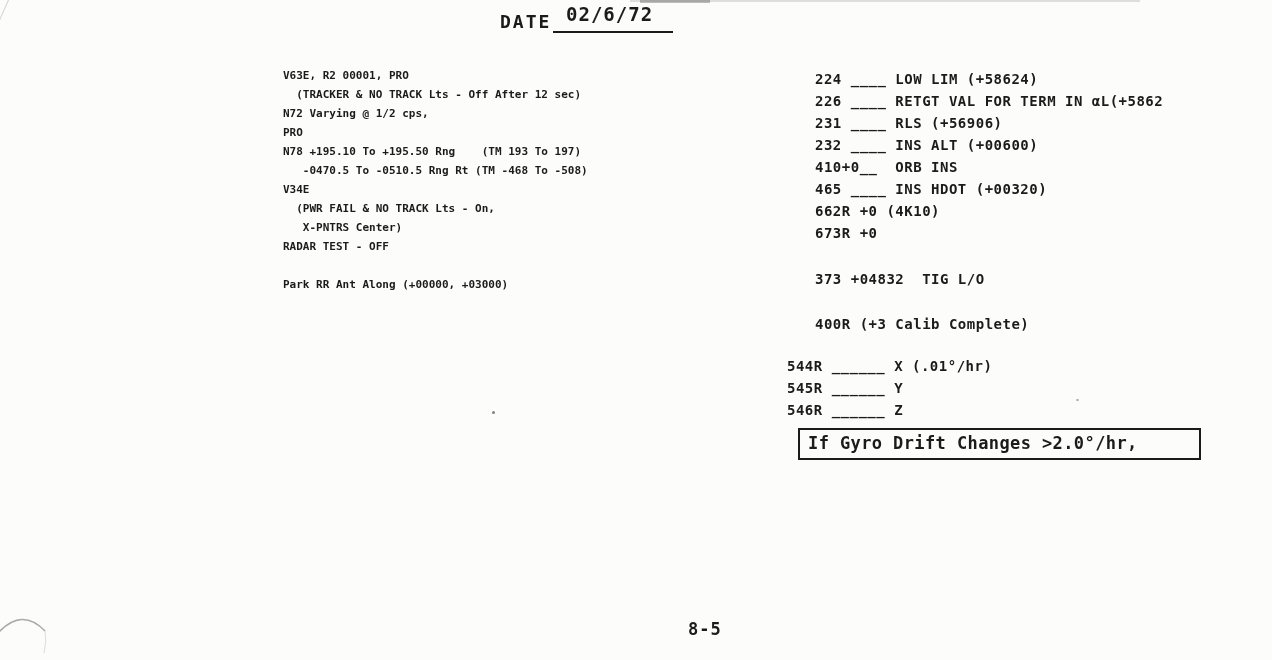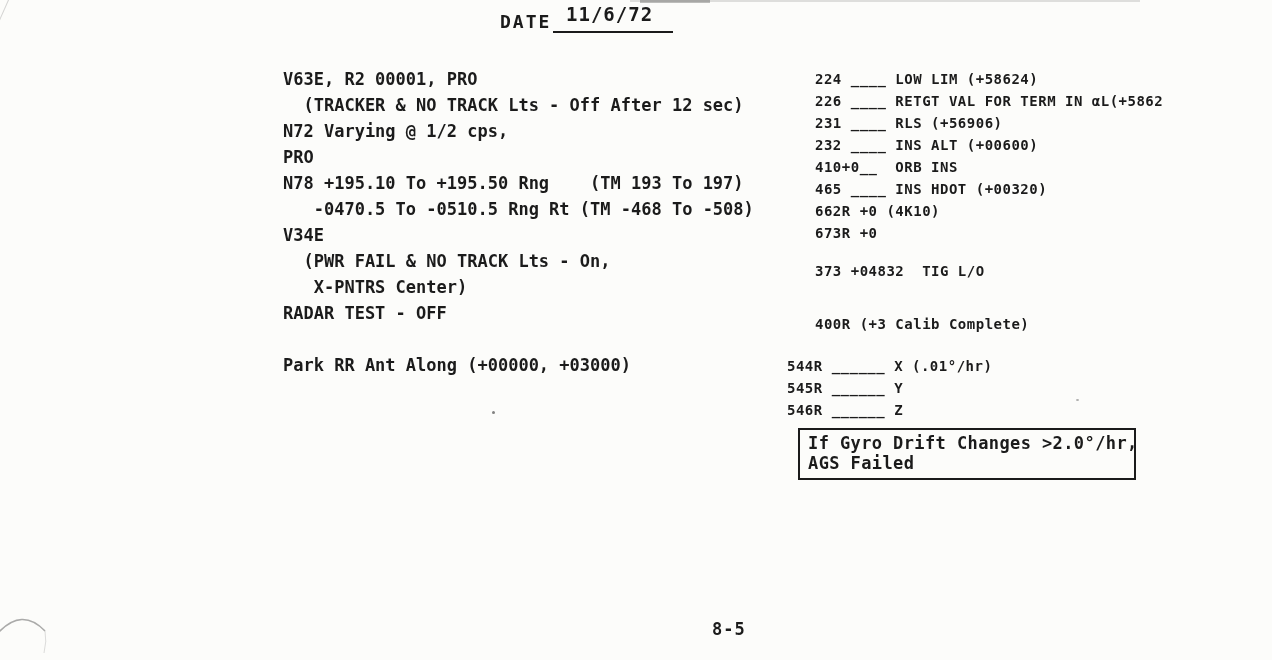--- a/index.html
+++ b/index.html
@@ -12,22 +12,22 @@
     position: relative;
     overflow: hidden;
     background: #fcfcfa;
     font-family: "DejaVu Sans Mono", "Liberation Mono", monospace;
     color: #1b1b1b;
     font-weight: 700;
   }
   .abs { position: absolute; }
   .mono-block {
     white-space: pre;
-    font-size: 17px;
-    line-height: 26px;
+    font-size: 11px;
+    line-height: 19px;
     letter-spacing: 0px;
   }
   .mono-block-right {
     white-space: pre;
     font-size: 14px;
     line-height: 22px;
     letter-spacing: 0.5px;
   }
   #date-label {
     left: 500px; top: 11px;
@@ -40,41 +40,40 @@
     font-size: 19px;
     letter-spacing: 1px;
   }
   #date-underline {
     left: 553px; top: 31px;
     width: 120px; height: 2px;
     background: #1b1b1b;
   }
   #left-column  { left: 283px; top: 66px; }
   #addr-block   { left: 815px; top: 68px; }
-  #tig-line     { left: 815px; top: 260px; }
+  #tig-line     { left: 815px; top: 268px; }
   #calib-line   { left: 815px; top: 313px; }
   #gyro-block   { left: 787px; top: 355px; }
   #warning-box {
     left: 798px; top: 428px;
-    width: 338px;
+    width: 403px;
     border: 2px solid #1b1b1b;
     padding: 3px 12px 5px 8px;
     box-sizing: border-box;
   }
   #warning-box .wline {
     white-space: pre;
     font-size: 17px;
     line-height: 20px;
     letter-spacing: 0.4px;
   }
   #page-number {
     left: 688px; top: 619px;
     font-size: 17px;
     letter-spacing: 1px;
-    margin-left: 24px;
   }
   
   #top-smudge {
     left: 630px; top: 0px;
     width: 510px; height: 2px;
     background: rgba(40,40,40,0.14);
   }
   #top-smudge-dark {
     left: 640px; top: 0px;
     width: 70px; height: 3px;
@@ -87,21 +86,21 @@
     transform: rotate(24deg);
   }
   #speck-1 { left: 492px; top: 411px; width: 3px; height: 3px; background: rgba(30,30,30,0.55); border-radius: 50%; }
   #speck-2 { left: 1076px; top: 399px; width: 3px; height: 2px; background: rgba(30,30,30,0.35); border-radius: 50%; }
   #page-curl { left: 0px; top: 595px; }
 </style>
 </head>
 <body>
 
 <div class="abs" id="date-label">DATE</div>
-<div class="abs" id="date-value">11/6/72</div>
+<div class="abs" id="date-value">02/6/72</div>
 <div class="abs" id="date-underline"></div>
 
 <div class="abs mono-block" id="left-column">V63E, R2 00001, PRO
   (TRACKER &amp; NO TRACK Lts - Off After 12 sec)
 N72 Varying @ 1/2 cps,
 PRO
 N78 +195.10 To +195.50 Rng    (TM 193 To 197)
    -0470.5 To -0510.5 Rng Rt (TM -468 To -508)
 V34E
   (PWR FAIL &amp; NO TRACK Lts - On,
@@ -119,21 +118,20 @@
 662R +0 (4K10)
 673R +0</div>
 <div class="abs mono-block-right" id="tig-line">373 +04832  TIG L/O</div>
 <div class="abs mono-block-right" id="calib-line">400R (+3 Calib Complete)</div>
 <div class="abs mono-block-right" id="gyro-block">544R ______ X (.01°/hr)
 545R ______ Y
 546R ______ Z</div>
 
 <div class="abs" id="warning-box">
   <div class="wline">If Gyro Drift Changes &gt;2.0°/hr,</div>
-  <div class="wline">AGS Failed</div>
 </div>
 
 <div class="abs" id="page-number">8-5</div>
 
 <div class="abs" id="top-smudge"></div>
 <div class="abs" id="top-smudge-dark"></div>
 <div class="abs" id="top-left-crease"></div>
 <div class="abs" id="speck-1"></div>
 <div class="abs" id="speck-2"></div>
 <svg class="abs" id="page-curl" width="120" height="65" viewBox="0 0 120 65">

